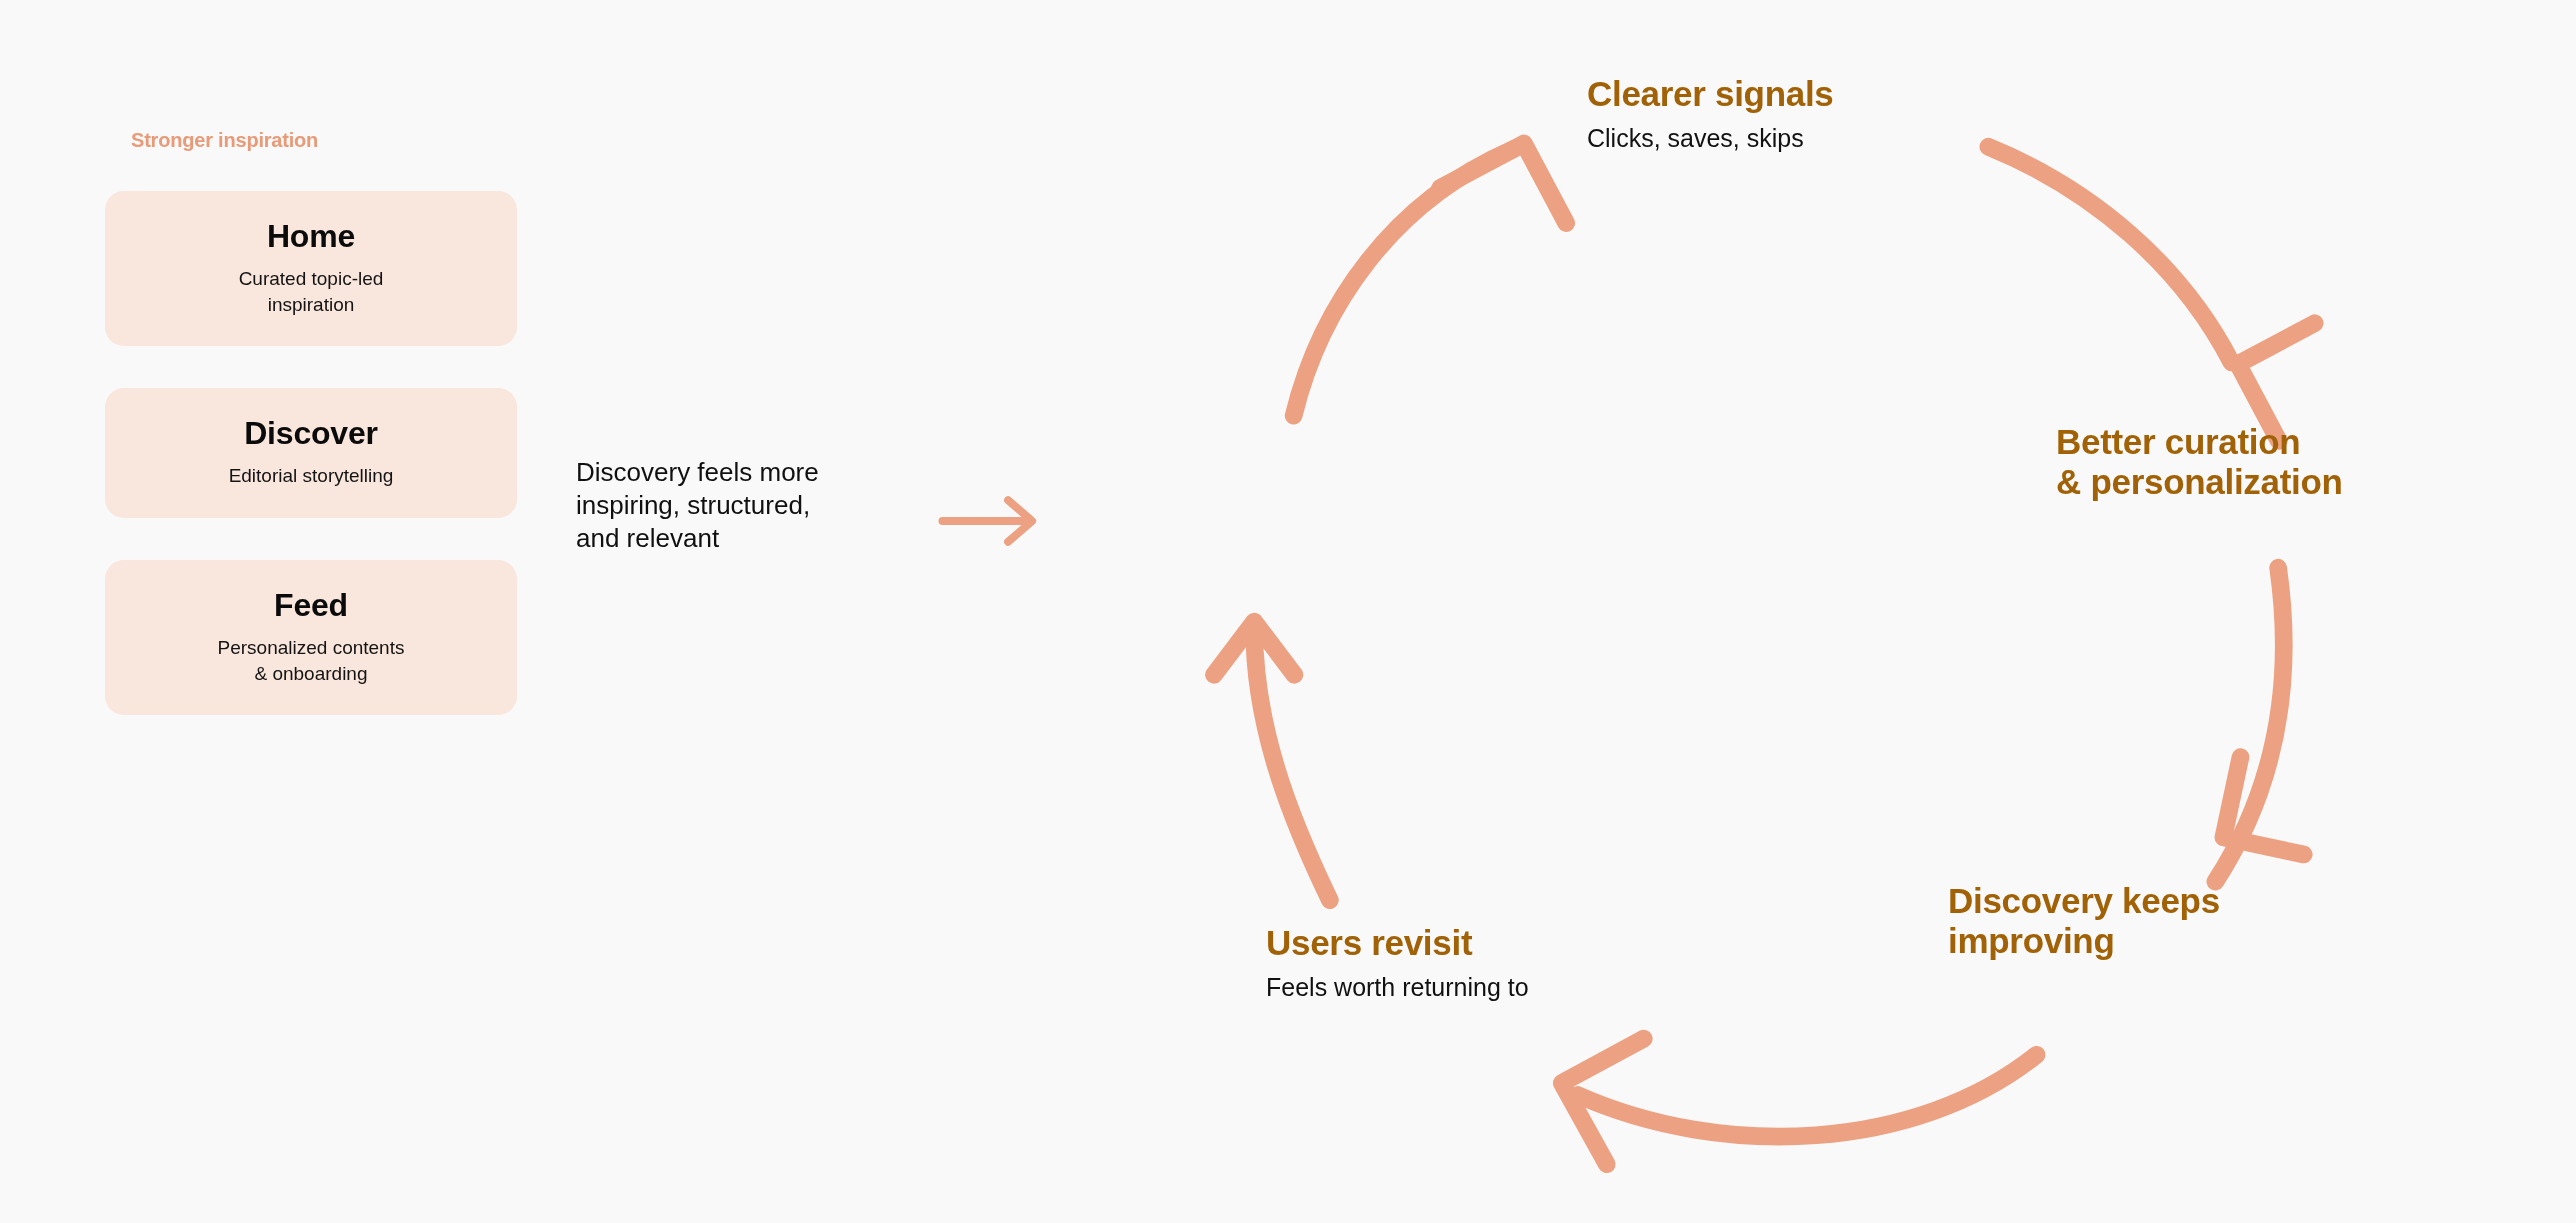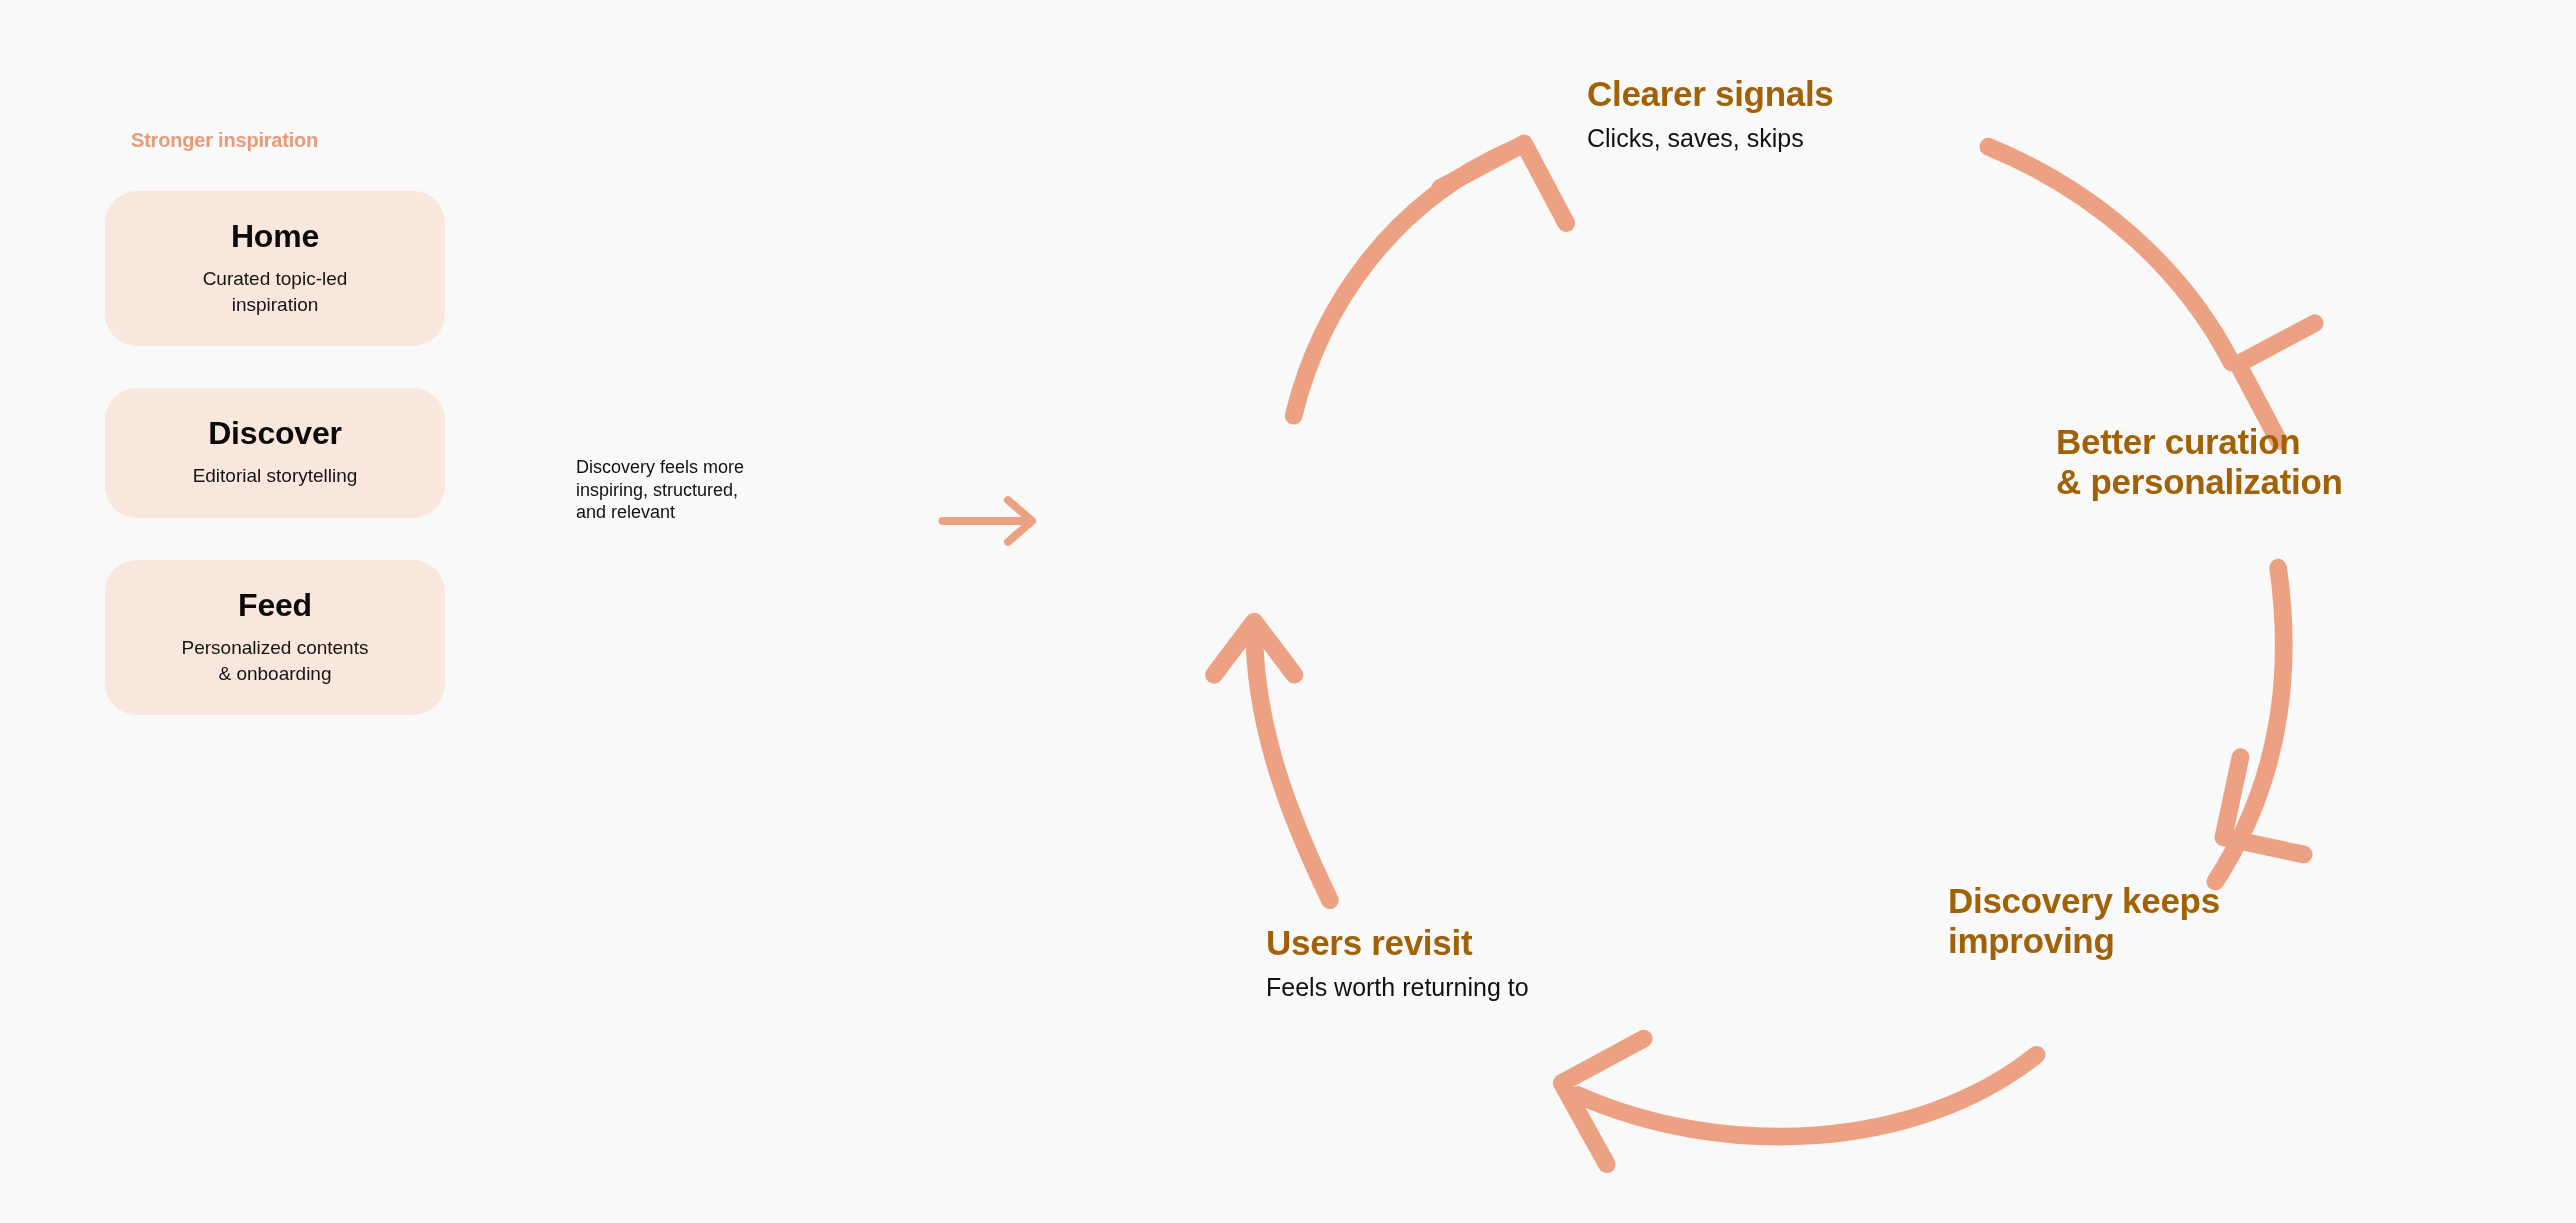--- a/index.html
+++ b/index.html
@@ -29,24 +29,24 @@
   }
   #panel-heading {
     font-size: 20px;
     font-weight: 700;
     color: #e89a79;
     letter-spacing: -0.2px;
     margin: 0 0 40px 26px;
     line-height: 1.1;
   }
   .feature-card {
-    width: 340px;
+    width: 412px;
     box-sizing: border-box;
     background: #f9e6dc;
-    border-radius: 32px;
+    border-radius: 19px;
     padding: 27px 21px 29px;
     margin-bottom: 42px;
     text-align: center;
   }
   .feature-card:last-child { margin-bottom: 0; }
   .card-title {
     font-size: 32px;
     font-weight: 700;
     color: #0b0b0b;
     line-height: 1.15;
@@ -62,21 +62,21 @@
   }
 
   
   #connector {
     position: absolute;
     left: 576px;
     top: 456px;
     width: 322px;
   }
   #connector-text {
-    font-size: 18px;
+    font-size: 26px;
     line-height: 1.26;
     color: #101010;
     white-space: pre-line;
   }
   #connector-arrow {
     position: absolute;
     left: 934px;
     top: 489px;
   }
 

